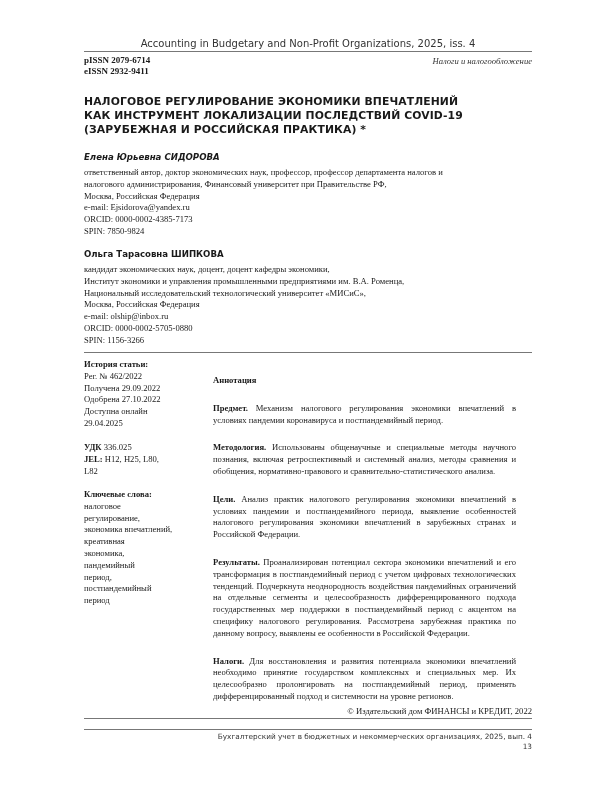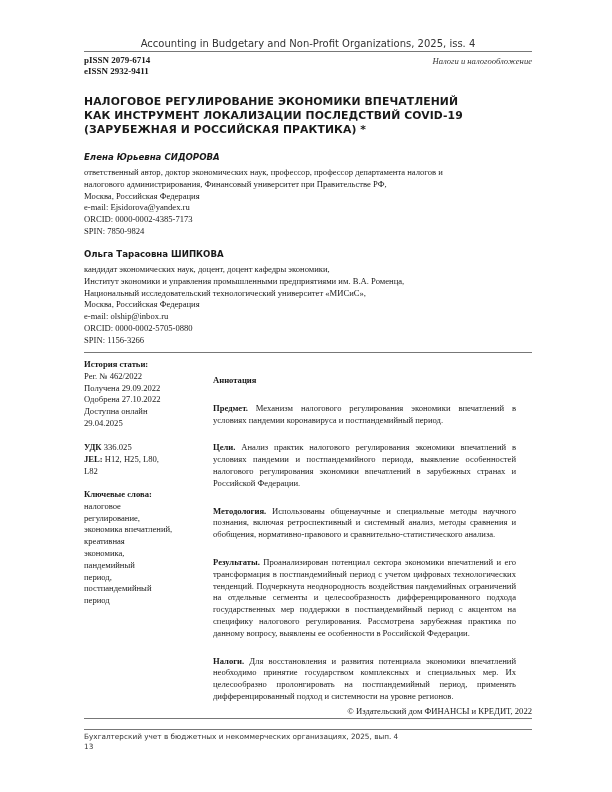--- a/index.html
+++ b/index.html
@@ -13,21 +13,21 @@
   .title { position: absolute; top: 95px; left: 84px; width: 460px; font-size: 10.8px; font-weight: bold; line-height: 14px; letter-spacing: 0.1px; color: #1a1a1a; }
   .author-name { position: absolute; left: 84px; font-size: 8.6px; font-weight: bold; }
   .author-info { position: absolute; left: 84px; width: 455px; font-size: 8.6px; line-height: 11.8px; }
   .author-info div { white-space: nowrap; }
   .left-col { position: absolute; left: 84px; width: 100px; font-size: 8.6px; line-height: 11.8px; }
   .left-col .h { font-weight: bold; }
   .right-col { position: absolute; left: 197px; top: 359px; width: 335px; font-size: 8.6px; line-height: 11.8px; text-align: justify; }
   .right-col p { margin: 16px; }
   .right-col b { font-weight: bold; }
   .copyright { position: absolute; top: 706px; right: 80px; font-size: 8.6px; }
-  .footer { position: absolute; top: 732px; left: 84px; width: 448px; text-align: left; font-size: 7.3px; line-height: 10px; color: #333; }
+  .footer { position: absolute; top: 732px; left: 84px; width: 448px; text-align: right; font-size: 7.3px; line-height: 10px; color: #333; }
 </style>
 </head>
 <body>
 
 <div class="running-head sans">Accounting in Budgetary and Non-Profit Organizations, 2025, iss. 4</div>
 <div class="rule" style="top:51px;"></div>
 
 <div class="issn serif">
   <div>pISSN 2079-6714</div>
   <div>eISSN 2932-9411</div>
@@ -87,22 +87,22 @@
   <div>экономика,</div>
   <div>пандемийный</div>
   <div>период,</div>
   <div>постпандемийный</div>
   <div>период</div>
 </div>
 
 <div class="right-col serif">
   <p><b>Аннотация</b></p>
   <p><b>Предмет.</b> <span>Механизм налогового регулирования экономики впечатлений в условиях пандемии коронавируса и постпандемийный период.</span></p>
+  <p><b>Методология.</b> <span>Использованы общенаучные и специальные методы научного познания, включая ретроспективный и системный анализ, методы сравнения и обобщения, нормативно-правового и сравнительно-статистического анализа.</span></p>
   <p><b>Цели.</b> <span>Анализ практик налогового регулирования экономики впечатлений в условиях пандемии и постпандемийного периода, выявление особенностей налогового регулирования экономики впечатлений в зарубежных странах и Российской Федерации.</span></p>
-  <p><b>Методология.</b> <span>Использованы общенаучные и специальные методы научного познания, включая ретроспективный и системный анализ, методы сравнения и обобщения, нормативно-правового и сравнительно-статистического анализа.</span></p>
   <p><b>Результаты.</b> <span>Проанализирован потенциал сектора экономики впечатлений и его трансформация в постпандемийный период с учетом цифровых технологических тенденций. Подчеркнута неоднородность воздействия пандемийных ограничений на отдельные сегменты и целесообразность дифференцированного подхода государственных мер поддержки в постпандемийный период с акцентом на специфику налогового регулирования. Рассмотрена зарубежная практика по данному вопросу, выявлены ее особенности в Российской Федерации.</span></p>
   <p><b>Налоги.</b> <span>Для восстановления и развития потенциала экономики впечатлений необходимо принятие государством комплексных и специальных мер. Их целесообразно пролонгировать на постпандемийный период, применять дифференцированный подход и системности на уровне регионов.</span></p>
 </div>
 
 <div class="copyright serif">© Издательский дом ФИНАНСЫ и КРЕДИТ, 2022</div>
 <div class="rule" style="top:718px;"></div>
 <div class="rule" style="top:729px;"></div>
 
 <div class="footer sans">
   <div>Бухгалтерский учет в бюджетных и некоммерческих организациях, 2025, вып. 4</div>

